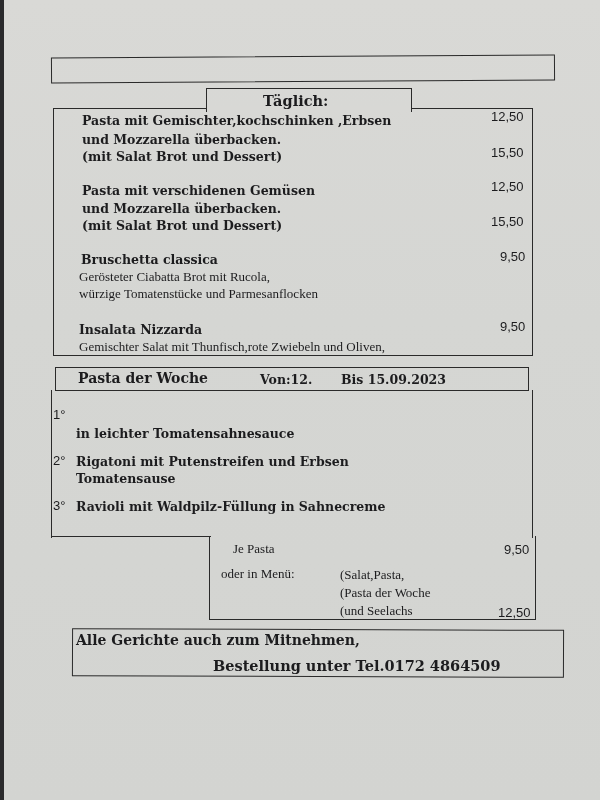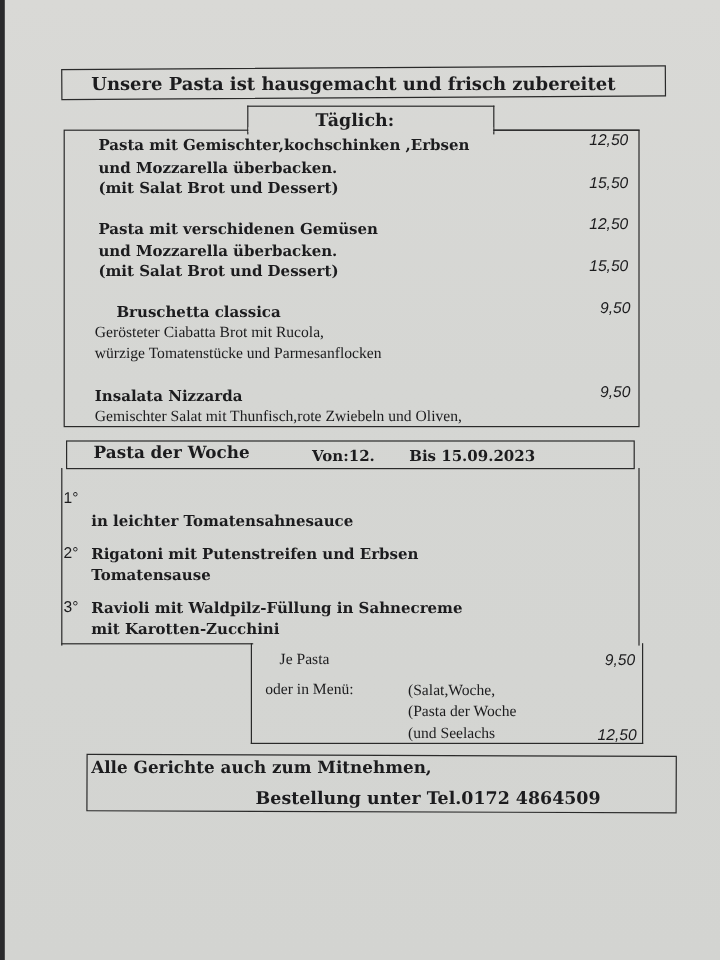--- a/index.html
+++ b/index.html
@@ -3,50 +3,49 @@
 <meta charset="utf-8">
 <style>
   html,body{margin:0;padding:0;}
   body{width:600px;height:800px;overflow:hidden;background:#2a2a2c;position:relative;font-family:"DejaVu Serif","Liberation Serif",serif;color:#1c1c1e;}
   .paper{position:absolute;left:4px;top:0;width:596px;height:800px;background:linear-gradient(180deg,#d9d9d6 0%,#d5d6d3 40%,#d3d4d1 100%);}
   .box{position:absolute;border:1.6px solid #2a2a2a;box-sizing:border-box;}
   .t{position:absolute;white-space:nowrap;}
   .b{font-weight:bold;}
   .f13{font-size:13px;}
   .f12{font-size:12.5px;}
-  .price{position:absolute;font-family:"Liberation Sans","DejaVu Sans",sans-serif;font-size:13px;white-space:nowrap;font-style:italic;}
+  .price{position:absolute;font-family:"Liberation Sans","DejaVu Sans",sans-serif;font-size:13px;white-space:nowrap;}
   .sans{font-family:"Liberation Serif",serif;}
 </style>
 </head>
 <body>
 
 <div class="paper">
 
   <div class="box" style="left:47px;top:56px;width:504px;height:26px;transform:rotate(-0.35deg);"></div>
-  <div class="t b" style="left:72px;top:61px;font-size:15px;">Unsere Pasta  ist hausgemacht und frisch zubereitet</div>
 
   <div class="box" style="left:202px;top:88px;width:206px;height:24px;border-bottom:none;"></div>
   <div class="box" style="left:49px;top:108px;width:480px;height:248px;"></div>
   <div style="position:absolute;left:203px;top:106px;width:204px;height:4px;background:#d8d8d5;"></div>
   <div style="position:absolute;left:407px;top:108px;width:122px;height:0;border-top:1.6px solid #2a2a2a;"></div>
   <div class="t b" style="left:259px;top:92px;font-size:14.5px;text-align:right;">Täglich:</div>
 
   <div class="t b f12" style="left:78px;top:113px;">Pasta mit Gemischter,kochschinken ,Erbsen</div>
   <div class="t b f12" style="left:78px;top:132px;">und Mozzarella überbacken.</div>
   <div class="t b f12" style="left:78px;top:149px;">(mit Salat Brot und Dessert)</div>
   <div class="price" style="left:487px;top:109px;">12,50</div>
   <div class="price" style="left:487px;top:145px;">15,50</div>
 
   <div class="t b f12" style="left:78px;top:183px;">Pasta mit verschidenen Gemüsen</div>
   <div class="t b f12" style="left:78px;top:201px;">und Mozzarella überbacken.</div>
   <div class="t b f12" style="left:78px;top:218px;">(mit Salat Brot und Dessert)</div>
   <div class="price" style="left:487px;top:179px;">12,50</div>
   <div class="price" style="left:487px;top:214px;">15,50</div>
 
-  <div class="t b f12" style="left:93px;top:252px;text-align:center;">Bruschetta classica</div>
+  <div class="t b f12" style="left:77px;top:252px;text-align:center;">Bruschetta classica</div>
   <div class="t f12 sans" style="left:75px;top:286px;font-size:13px;">würzige Tomatenstücke und Parmesanflocken</div>
   <div class="t f12 sans" style="left:75px;top:269px;font-size:13px;">Gerösteter Ciabatta Brot mit Rucola,</div>
   <div class="price" style="left:496px;top:249px;">9,50</div>
 
   <div class="t b f12" style="left:75px;top:322px;">Insalata Nizzarda</div>
   <div class="t f12 sans" style="left:75px;top:339px;font-size:13px;">Gemischter Salat mit Thunfisch,rote Zwiebeln und Oliven,</div>
   <div class="price" style="left:496px;top:319px;">9,50</div>
 
   <div class="box" style="left:51px;top:367px;width:474px;height:24px;"></div>
   <div class="t b" style="left:74px;top:370px;font-size:14px;">Pasta der Woche</div>
@@ -58,27 +57,26 @@
 
   <div class="t f13" style="left:49px;top:407px;font-family:'Liberation Sans',sans-serif;">1°</div>
   <div class="t b f12" style="left:72px;top:426px;">in leichter Tomatensahnesauce</div>
 
   <div class="t f13" style="left:49px;top:453px;font-family:'Liberation Sans',sans-serif;">2°</div>
   <div class="t b f12" style="left:72px;top:454px;">Rigatoni mit Putenstreifen und Erbsen</div>
   <div class="t b f12" style="left:72px;top:471px;">Tomatensause</div>
 
   <div class="t f13" style="left:49px;top:498px;font-family:'Liberation Sans',sans-serif;">3°</div>
   <div class="t b f12" style="left:72px;top:499px;">Ravioli mit Waldpilz-Füllung in  Sahnecreme</div>
-  <div class="t b f12" style="left:72px;top:516px;"> mit Karotten-Zucchini</div>
 
   <div class="box" style="left:205px;top:536px;width:327px;height:84px;border-top:none;"></div>
   <div class="t sans" style="left:229px;top:541px;font-size:13px;">Je Pasta</div>
   <div class="price" style="left:500px;top:542px;">9,50</div>
   <div class="t sans" style="left:217px;top:566px;font-size:13px;">oder  in Menü:</div>
-  <div class="t sans" style="left:336px;top:567px;font-size:13px;">(Salat,Woche,</div>
+  <div class="t sans" style="left:336px;top:567px;font-size:13px;">(Salat,Pasta,</div>
   <div class="t sans" style="left:336px;top:585px;font-size:13px;">(Pasta der Woche</div>
   <div class="t sans" style="left:336px;top:603px;font-size:13px;">(und Seelachs</div>
   <div class="price" style="left:494px;top:605px;">12,50</div>
 
   <div class="box" style="left:68px;top:629px;width:492px;height:48px;transform:rotate(0.2deg);"></div>
   <div class="t b" style="left:72px;top:632px;font-size:14px;">Alle Gerichte auch zum Mitnehmen,</div>
   <div class="t b" style="left:209px;top:657px;font-size:14.5px;">Bestellung unter Tel.0172 4864509</div>
 
 </div>
 

